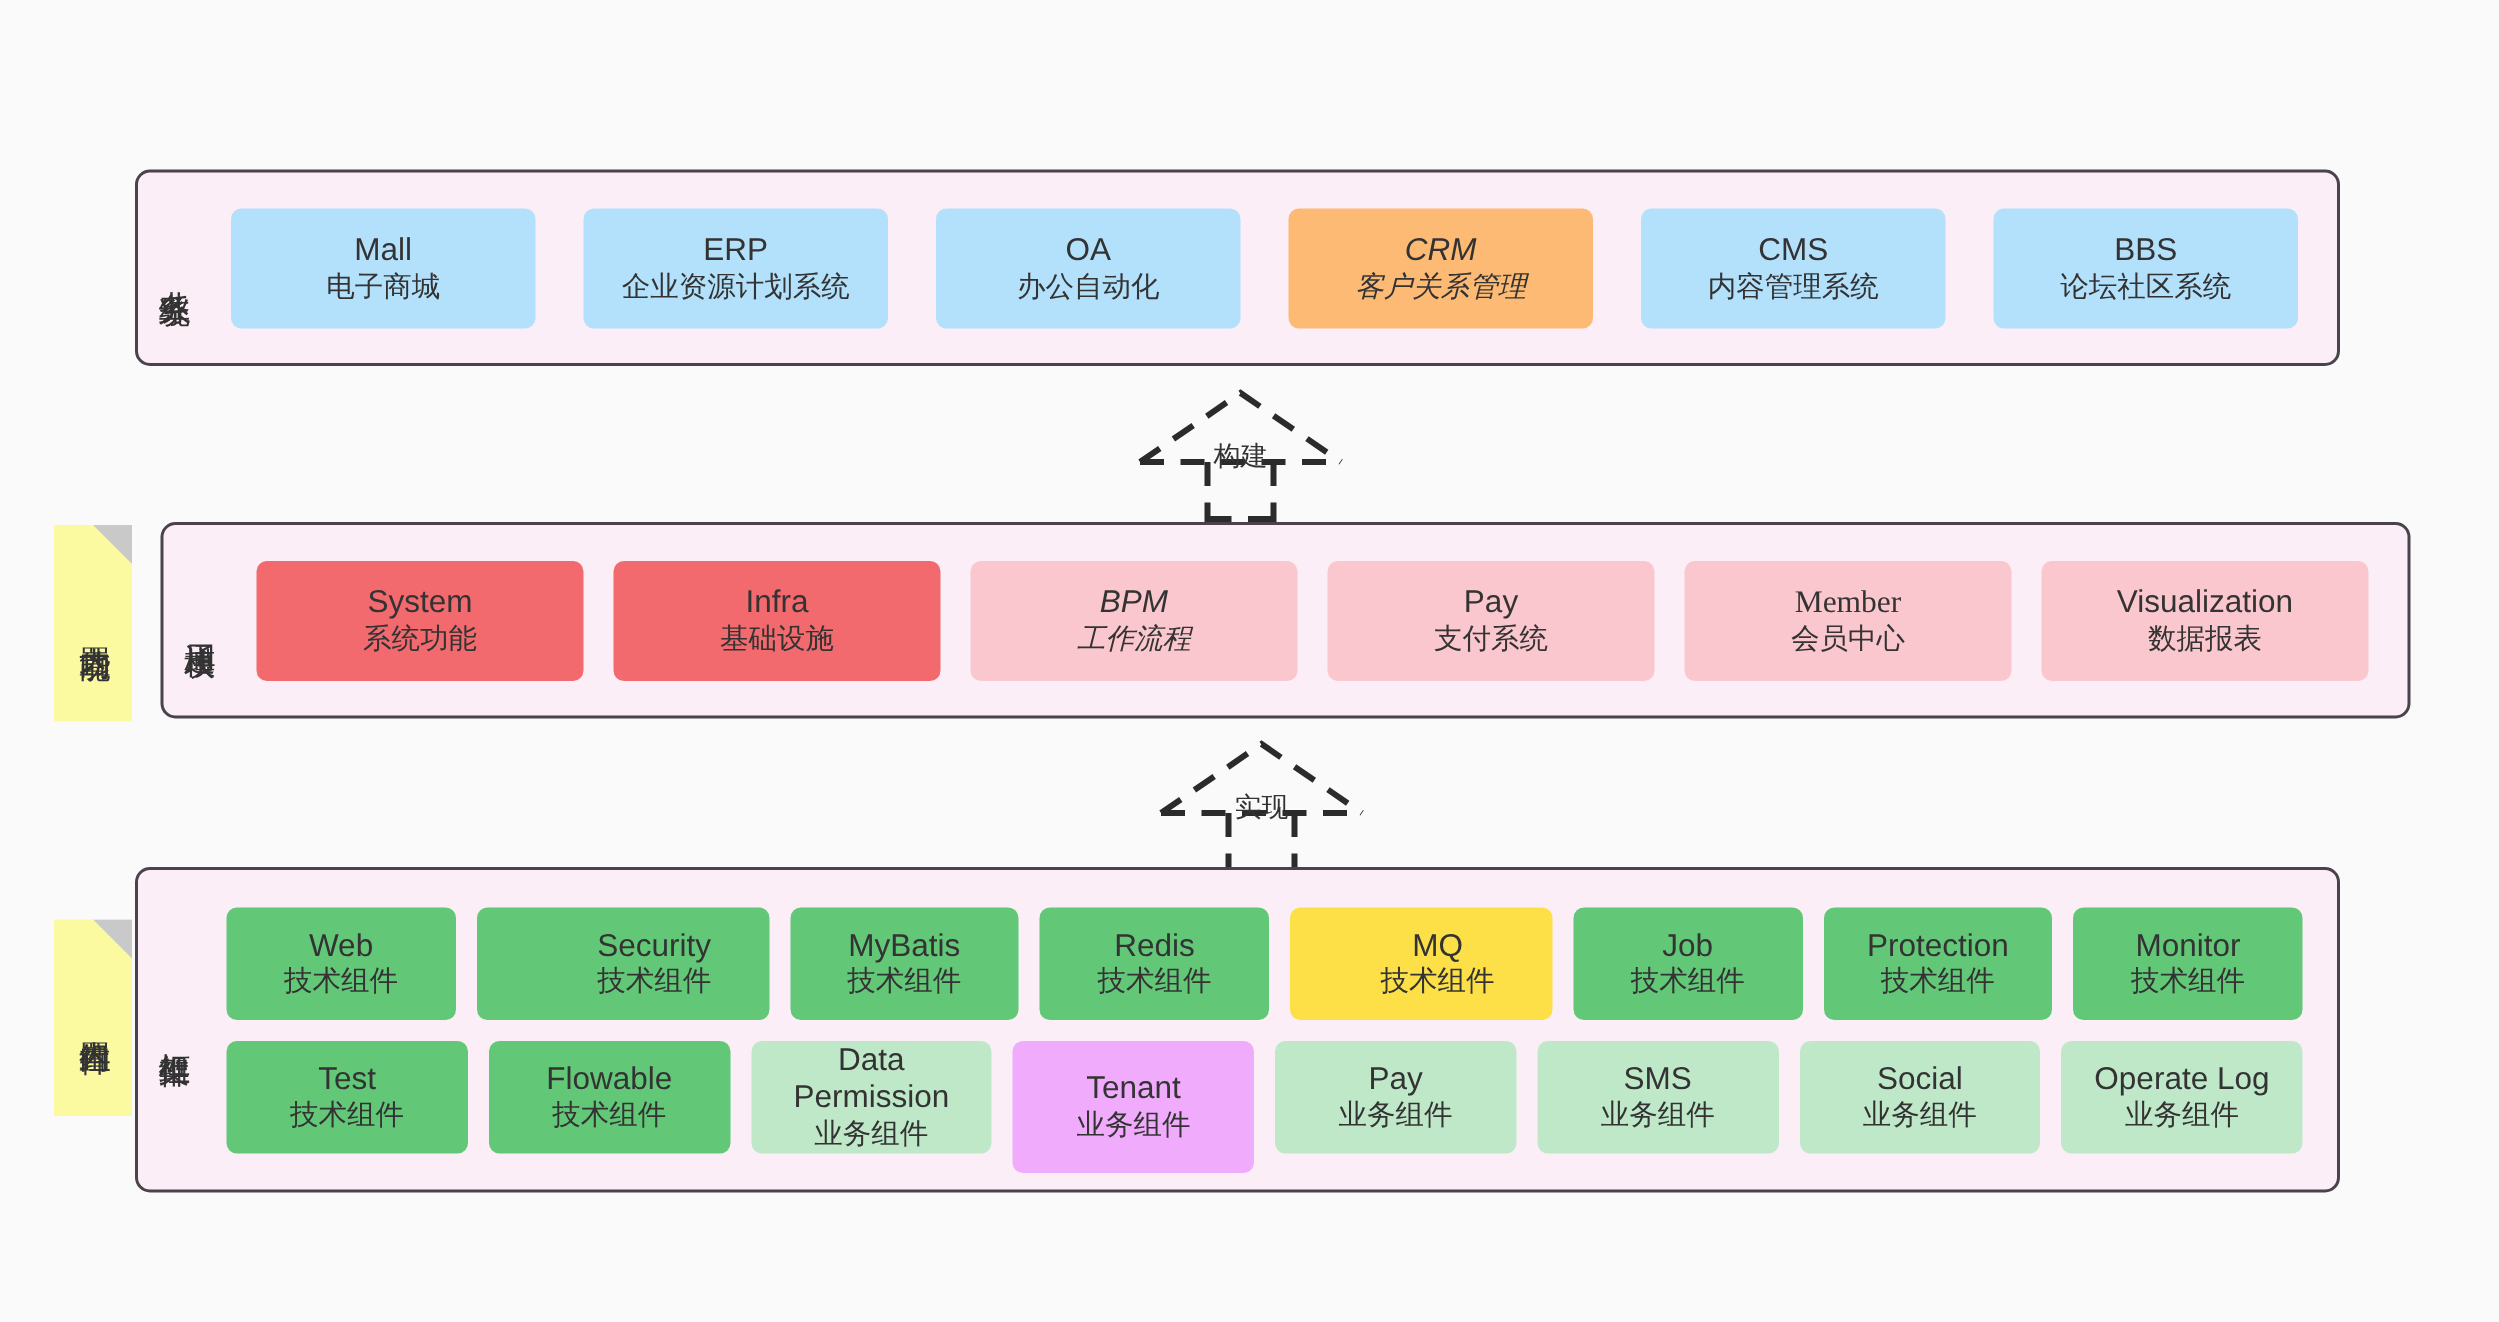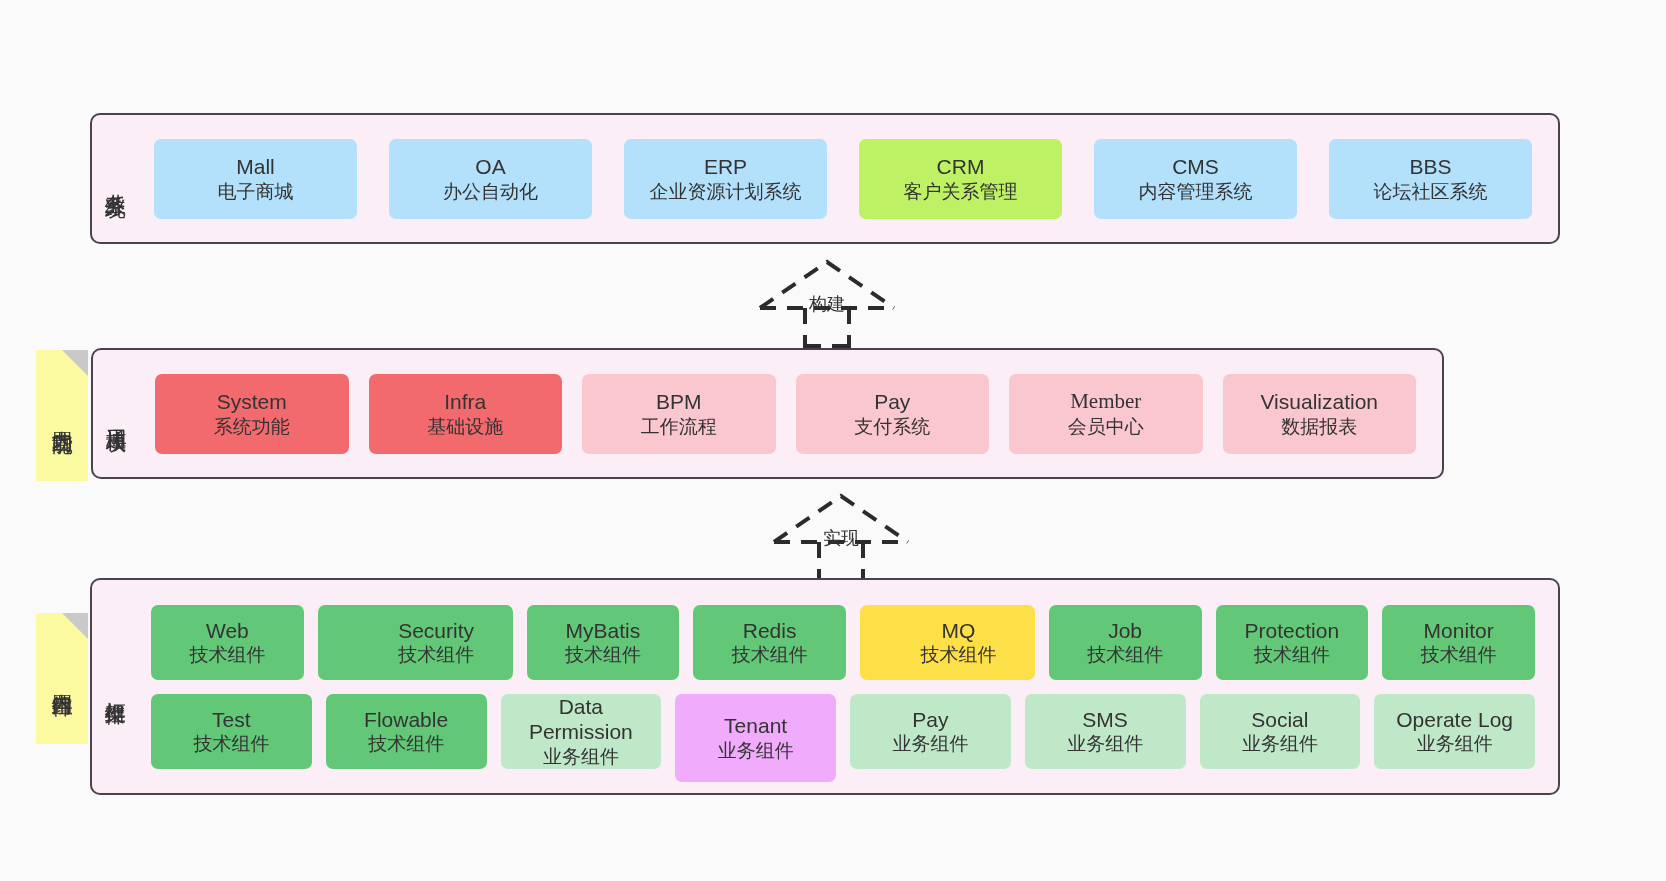--- a/index.html
+++ b/index.html
@@ -125,28 +125,28 @@
 
 <div class="layer" id="layer-business" style="left:90px; top:113px; width:1470px; height:131px;">
   <div class="layer-title">业务系统</div>
   <div class="layer-body">
     <div class="row" style="height: 80px; gap: 12px;">
         <div class="card" style="background: rgb(179, 224, 251); flex: 1 1 0px; margin: 0px 10px; height: 80px;">
           <div class="en">Mall</div>
           <div class="cn">电子商城</div>
         </div>
         <div class="card" style="background: rgb(179, 224, 251); flex: 1 1 0px; margin: 0px 10px; height: 80px;">
+          <div class="en">ERP</div>
+          <div class="cn">企业资源计划系统</div>
+        </div>
+        <div class="card" style="background: rgb(179, 224, 251); flex: 1 1 0px; margin: 0px 10px; height: 80px;">
           <div class="en">OA</div>
           <div class="cn">办公自动化</div>
         </div>
-        <div class="card" style="background: rgb(179, 224, 251); flex: 1 1 0px; margin: 0px 10px; height: 80px;">
-          <div class="en">ERP</div>
-          <div class="cn">企业资源计划系统</div>
-        </div>
-        <div class="card" style="background: #bef264; flex: 1 1 0px; margin: 0px 10px; height: 80px;">
+        <div class="card" style="background: #fdba74; flex: 1 1 0px; margin: 0px 10px; height: 80px; font-style: italic;">
           <div class="en">CRM</div>
           <div class="cn">客户关系管理</div>
         </div>
         <div class="card" style="background: rgb(179, 224, 251); flex: 1 1 0px; margin: 0px 10px; height: 80px;">
           <div class="en">CMS</div>
           <div class="cn">内容管理系统</div>
         </div>
         <div class="card" style="background: rgb(179, 224, 251); flex: 1 1 0px; margin: 0px 10px; height: 80px;">
           <div class="en">BBS</div>
           <div class="cn">论坛社区系统</div>
@@ -167,33 +167,33 @@
     <line x1="53" y1="90" x2="97" y2="90" stroke="#2b2b2b" stroke-width="4" stroke-dasharray="16 11"></line>
   </svg>
   <span class="arrow-label">构建</span>
 </div>
 
 <div class="note" style="left:36px; top:350px; width:52px; height:131px;">
   <span class="fold"></span>
   <span>内置功能</span>
 </div>
 
-<div class="layer" id="layer-common" style="left:91px; top:348px; width:1353px; height:131px;">
+<div class="layer" id="layer-common" style="left:107px; top:348px; width:1500px; height:131px;">
   <div class="layer-title">通用模块</div>
   <div class="layer-body">
     <div class="row" style="height: 80px;">
         <div class="card" style="background: rgb(242, 106, 110); flex: 1 1 0px; margin: 0px 10px; height: 80px;">
           <div class="en">System</div>
           <div class="cn">系统功能</div>
         </div>
         <div class="card" style="background: rgb(242, 106, 110); flex: 1 1 0px; margin: 0px 10px; height: 80px;">
           <div class="en">Infra</div>
           <div class="cn">基础设施</div>
         </div>
-        <div class="card" style="background: rgb(251, 199, 206); flex: 1 1 0px; margin: 0px 10px; height: 80px;">
+        <div class="card" style="background: rgb(251, 199, 206); flex: 1 1 0px; margin: 0px 10px; height: 80px; font-style: italic;">
           <div class="en">BPM</div>
           <div class="cn">工作流程</div>
         </div>
         <div class="card" style="background: rgb(251, 199, 206); flex: 1 1 0px; margin: 0px 10px; height: 80px;">
           <div class="en">Pay</div>
           <div class="cn">支付系统</div>
         </div>
         <div class="card" style="background: rgb(251, 199, 206); flex: 1 1 0px; margin: 0px 10px; height: 80px; font-family: Liberation Serif, serif;">
           <div class="en">Member</div>
           <div class="cn">会员中心</div>

